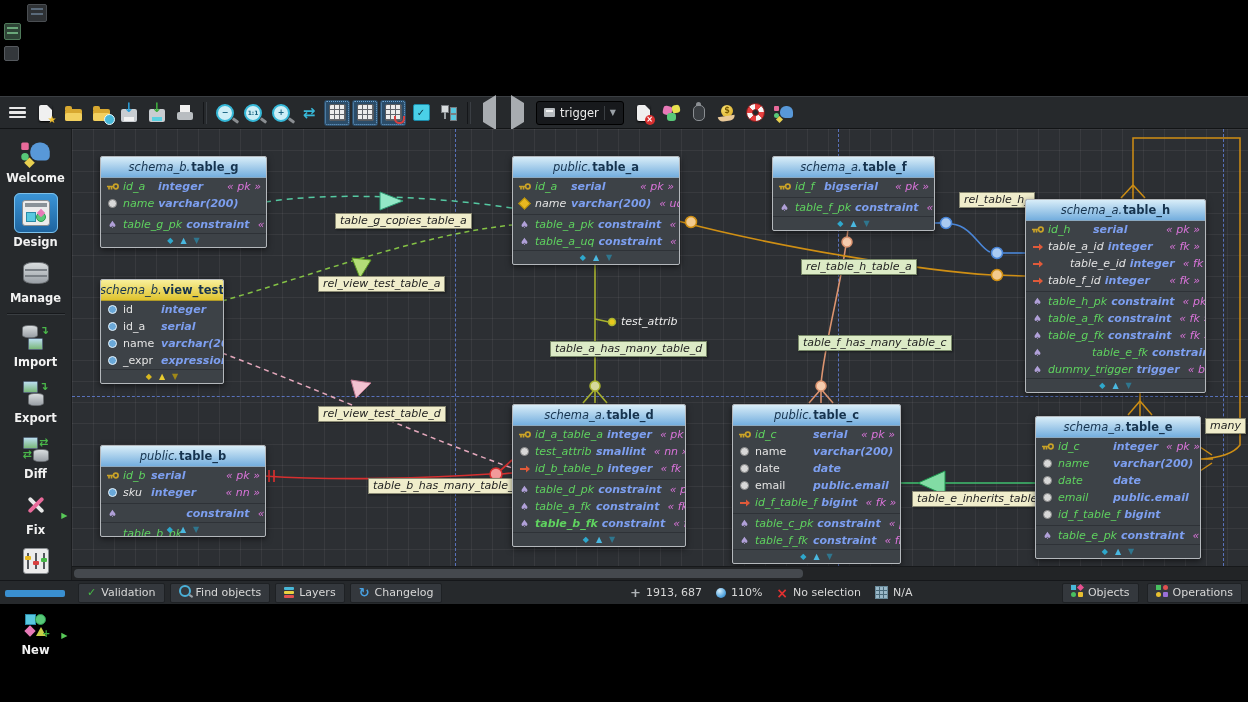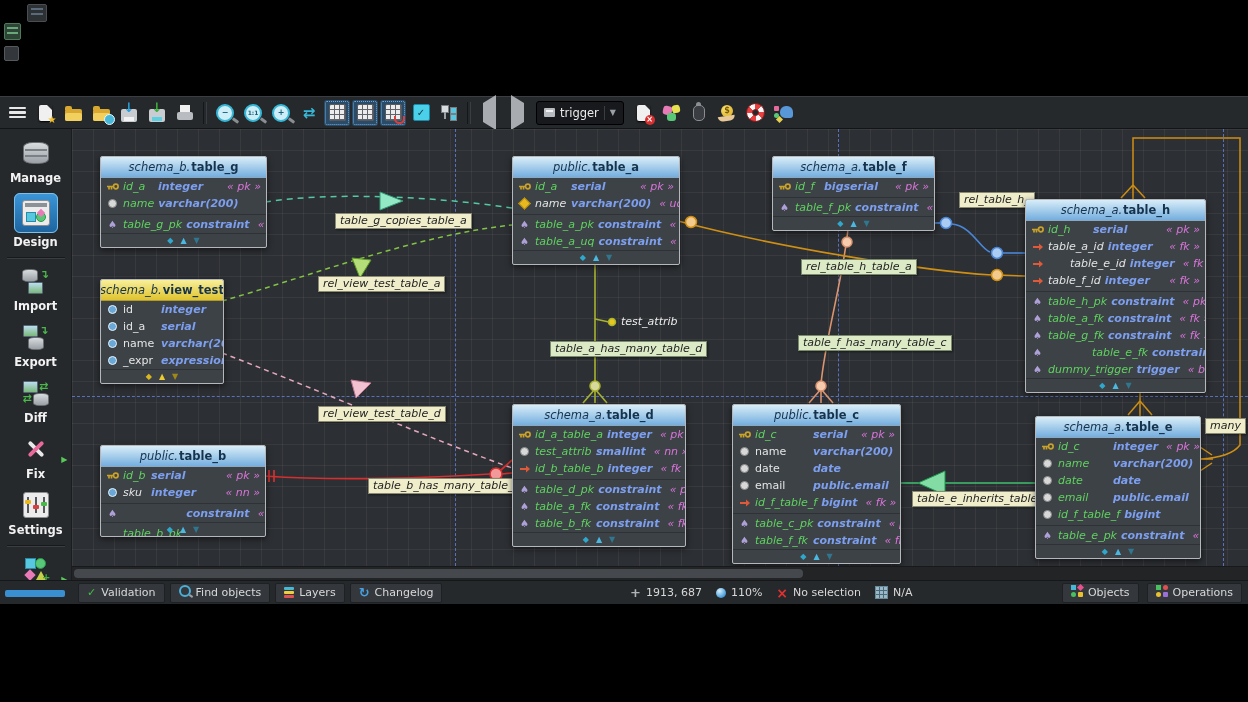--- a/index.html
+++ b/index.html
@@ -370,37 +370,48 @@
               <i class="d1"></i>
               <i class="d2"></i>
               <i class="d3"></i>
             </span>
           </span>
         </div>
       </div>
     <div id="sidebar">
         <div class="sbi">
           <span class="ic">
-            <span class="s-db">
-              <i class="l1"></i>
-              <i class="l2"></i>
-            </span>
-          </span>
-          <span class="lbl">Manage</span>
+            <span class="i-ele" style="transform:scale(1.5)">
+              <i class="bd"></i>
+              <i class="d1"></i>
+              <i class="d2"></i>
+              <i class="d3"></i>
+            </span>
+          </span>
+          <span class="lbl">Welcome</span>
         </div>
         <div class="sbi sel">
           <span class="ic">
             <span class="s-design">
               <i class="bar"></i>
               <i class="sq"></i>
               <i class="ci"></i>
               <i class="di"></i>
             </span>
           </span>
           <span class="lbl">Design</span>
+        </div>
+        <div class="sbi">
+          <span class="ic">
+            <span class="s-db">
+              <i class="l1"></i>
+              <i class="l2"></i>
+            </span>
+          </span>
+          <span class="lbl">Manage</span>
         </div>
         <div class="sbsep"></div>
         <div class="sbi">
           <span class="ic">
             <span class="s-col">
               <span class="s-two">
                 <span class="s-mini-db"></span>
                 <em class="s-arrow">↴</em>
               </span>
               <span class="s-mini-pic"></span>
@@ -888,21 +899,21 @@
                 <span class="ri-con">♠</span>
               </span>
               <span class="cname g" style="min-width: 57px;">table_a_fk</span>
               <span class="ctype">constraint</span>
               <span class="cflag">« fk »</span>
             </div>
             <div class="trow">
               <span class="ric">
                 <span class="ri-con">♠</span>
               </span>
-              <span class="cname g" style="min-width: 57px;">table_b_fk</span>
+              <span class="cname g" style="min-width: 57px; font-weight: bold;">table_b_fk</span>
               <span class="ctype">constraint</span>
               <span class="cflag">« fk »</span>
             </div>
             <div class="tfoot">
               <span class="f1">◆</span>
               <span class="f2">▲</span>
               <span class="f3">▼</span>
             </div>
           </div>
           <div class="tcard" style="left: 660px; top: 275px; width: 167px;">

